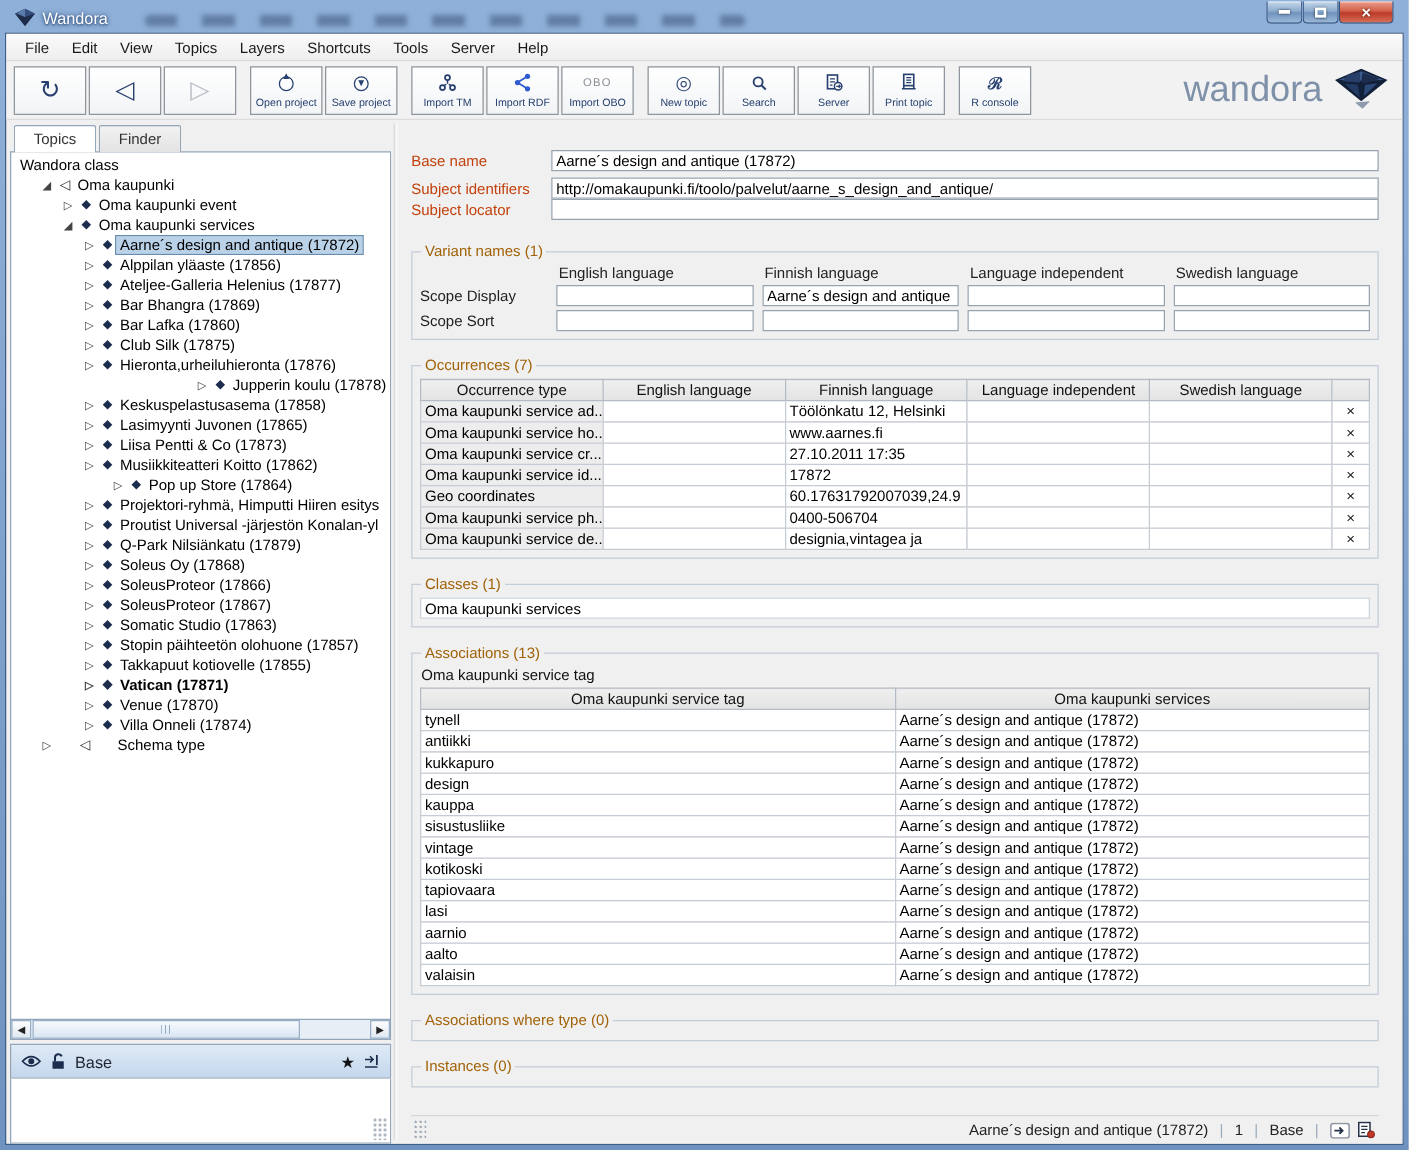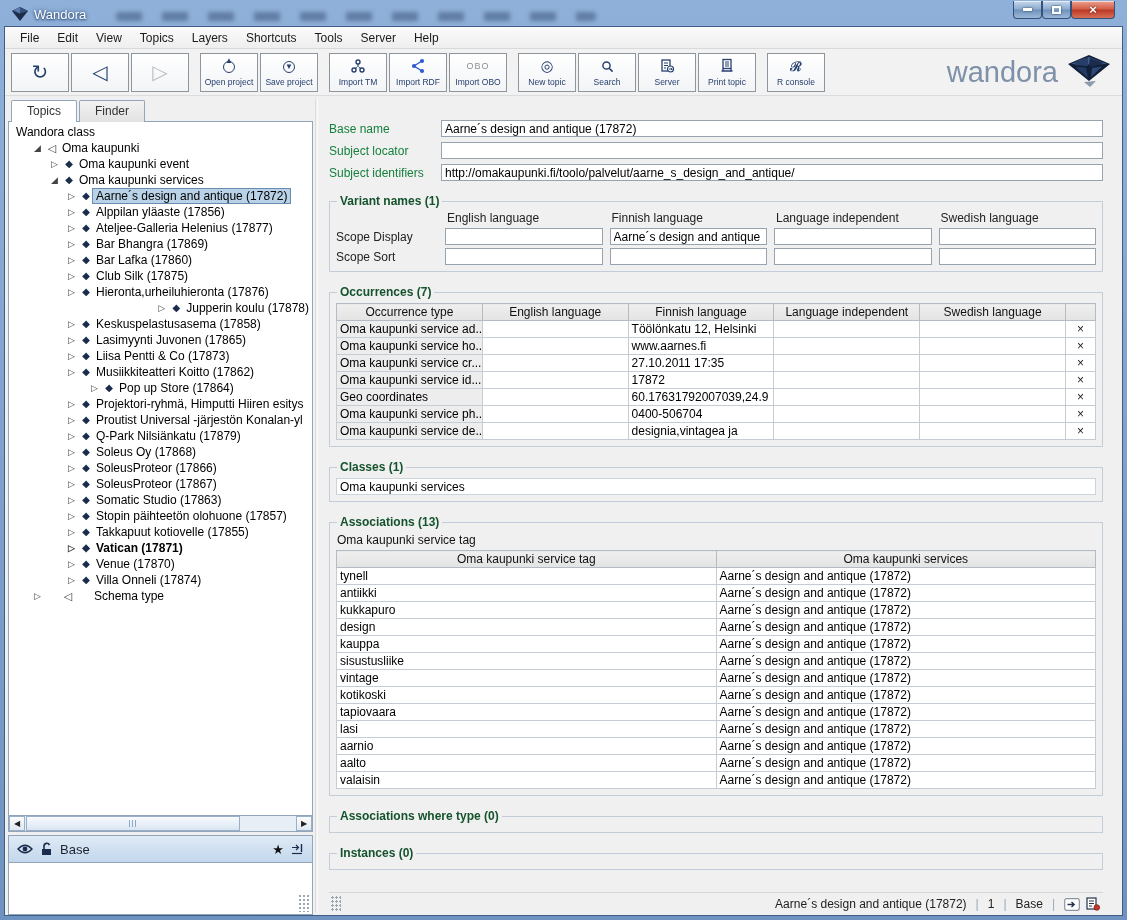--- a/index.html
+++ b/index.html
@@ -65,24 +65,24 @@
   .star-icon{font-size:13px;color:#111;line-height:1;}
   .layer-empty{height:52px;background:#fff;border:1px solid #93a5b8;border-top:none;position:relative;}
   .grip-dots{position:absolute;right:2px;bottom:2px;width:12px;height:18px;background:radial-gradient(circle at 2px 2px,#9aa6b4 1px,transparent 1.2px);background-size:4px 4px;}
 
   .divider{width:8px;flex:0 0 8px;background:#f0f0f0;position:relative;}
   .divider::before{content:"";position:absolute;top:3px;bottom:3px;left:2px;width:1px;background:#dcdcdc;box-shadow:2px 0 0 #fbfbfb;}
 
   
   .right-panel{flex:1;display:flex;flex-direction:column;padding:24px 19px 0 8px;min-width:0;background:#f0f0f0;}
   .field-row{display:flex;align-items:center;margin-bottom:5px;}
-  .field-label{width:112px;flex:0 0 112px;font-size:12px;color:#15803d;}
+  .field-label{width:112px;flex:0 0 112px;font-size:12px;color:#c2410c;}
   .field-input{flex:1;height:17px;border:1px solid #98a3b0;background:#fff;font-size:12px;font-family:"Liberation Sans",sans-serif;padding:0 3px;color:#000;}
   fieldset{border:1px solid #c3ccd9;margin:13px 0 0;padding:2px 6px 6px;min-height:0;}
-  legend{color:#14532d;font-weight:bold;font-size:12px;padding:0 3px;margin-left:1px;}
+  legend{color:#a16207;font-weight:normal;font-size:12px;padding:0 3px;margin-left:1px;}
   fieldset.empty-fs{padding:1px 6px 8px;}
 
   .vgrid{display:grid;grid-template-columns:102px 1fr 1fr 1fr 1fr;column-gap:7px;row-gap:3px;align-items:center;margin-top:1px;}
   .vhead{font-size:12px;color:#222;padding-left:2px;}
   .vlabel{font-size:12px;color:#222;}
   .vinput{height:17px;border:1px solid #98a3b0;background:#fff;font-size:12px;font-family:"Liberation Sans",sans-serif;padding:0 3px;width:100%;}
 
   table.grid{border-collapse:collapse;width:100%;font-size:12px;table-layout:fixed;margin-top:2px;}
   table.grid th{background:linear-gradient(180deg,#efefef,#e3e3e3);border:1px solid #b4bbc4;font-weight:normal;height:17px;padding:0 3px;color:#111;overflow:hidden;white-space:nowrap;}
   table.grid td{border:1px solid #c6ccd4;height:17px;padding:0 3px;background:#fff;overflow:hidden;white-space:nowrap;color:#000;}
@@ -451,27 +451,27 @@
       </div>
 
       <div class="divider"></div>
 
       <div class="right-panel">
 
         <div class="field-row">
           <span class="field-label">Base name</span>
           <input class="field-input" type="text" value="Aarne´s design and antique (17872)" style="">
         </div>
+        <div class="field-row" style="margin-bottom:0;">
+          <span class="field-label">Subject identifiers</span>
+          <input class="field-input" type="text" value="http://omakaupunki.fi/toolo/palvelut/aarne_s_design_and_antique/" style="">
+        </div>
         <div class="field-row">
           <span class="field-label">Subject locator</span>
           <input class="field-input" type="text" value="" style="">
-        </div>
-        <div class="field-row" style="margin-bottom:0;">
-          <span class="field-label">Subject identifiers</span>
-          <input class="field-input" type="text" value="http://omakaupunki.fi/toolo/palvelut/aarne_s_design_and_antique/" style="">
         </div>
 
         <fieldset>
           <legend>Variant names (1)</legend>
           <div class="vgrid">
             <span></span>
             <span class="vhead">English language</span>
             <span class="vhead">Finnish language</span>
             <span class="vhead">Language independent</span>
             <span class="vhead">Swedish language</span>

